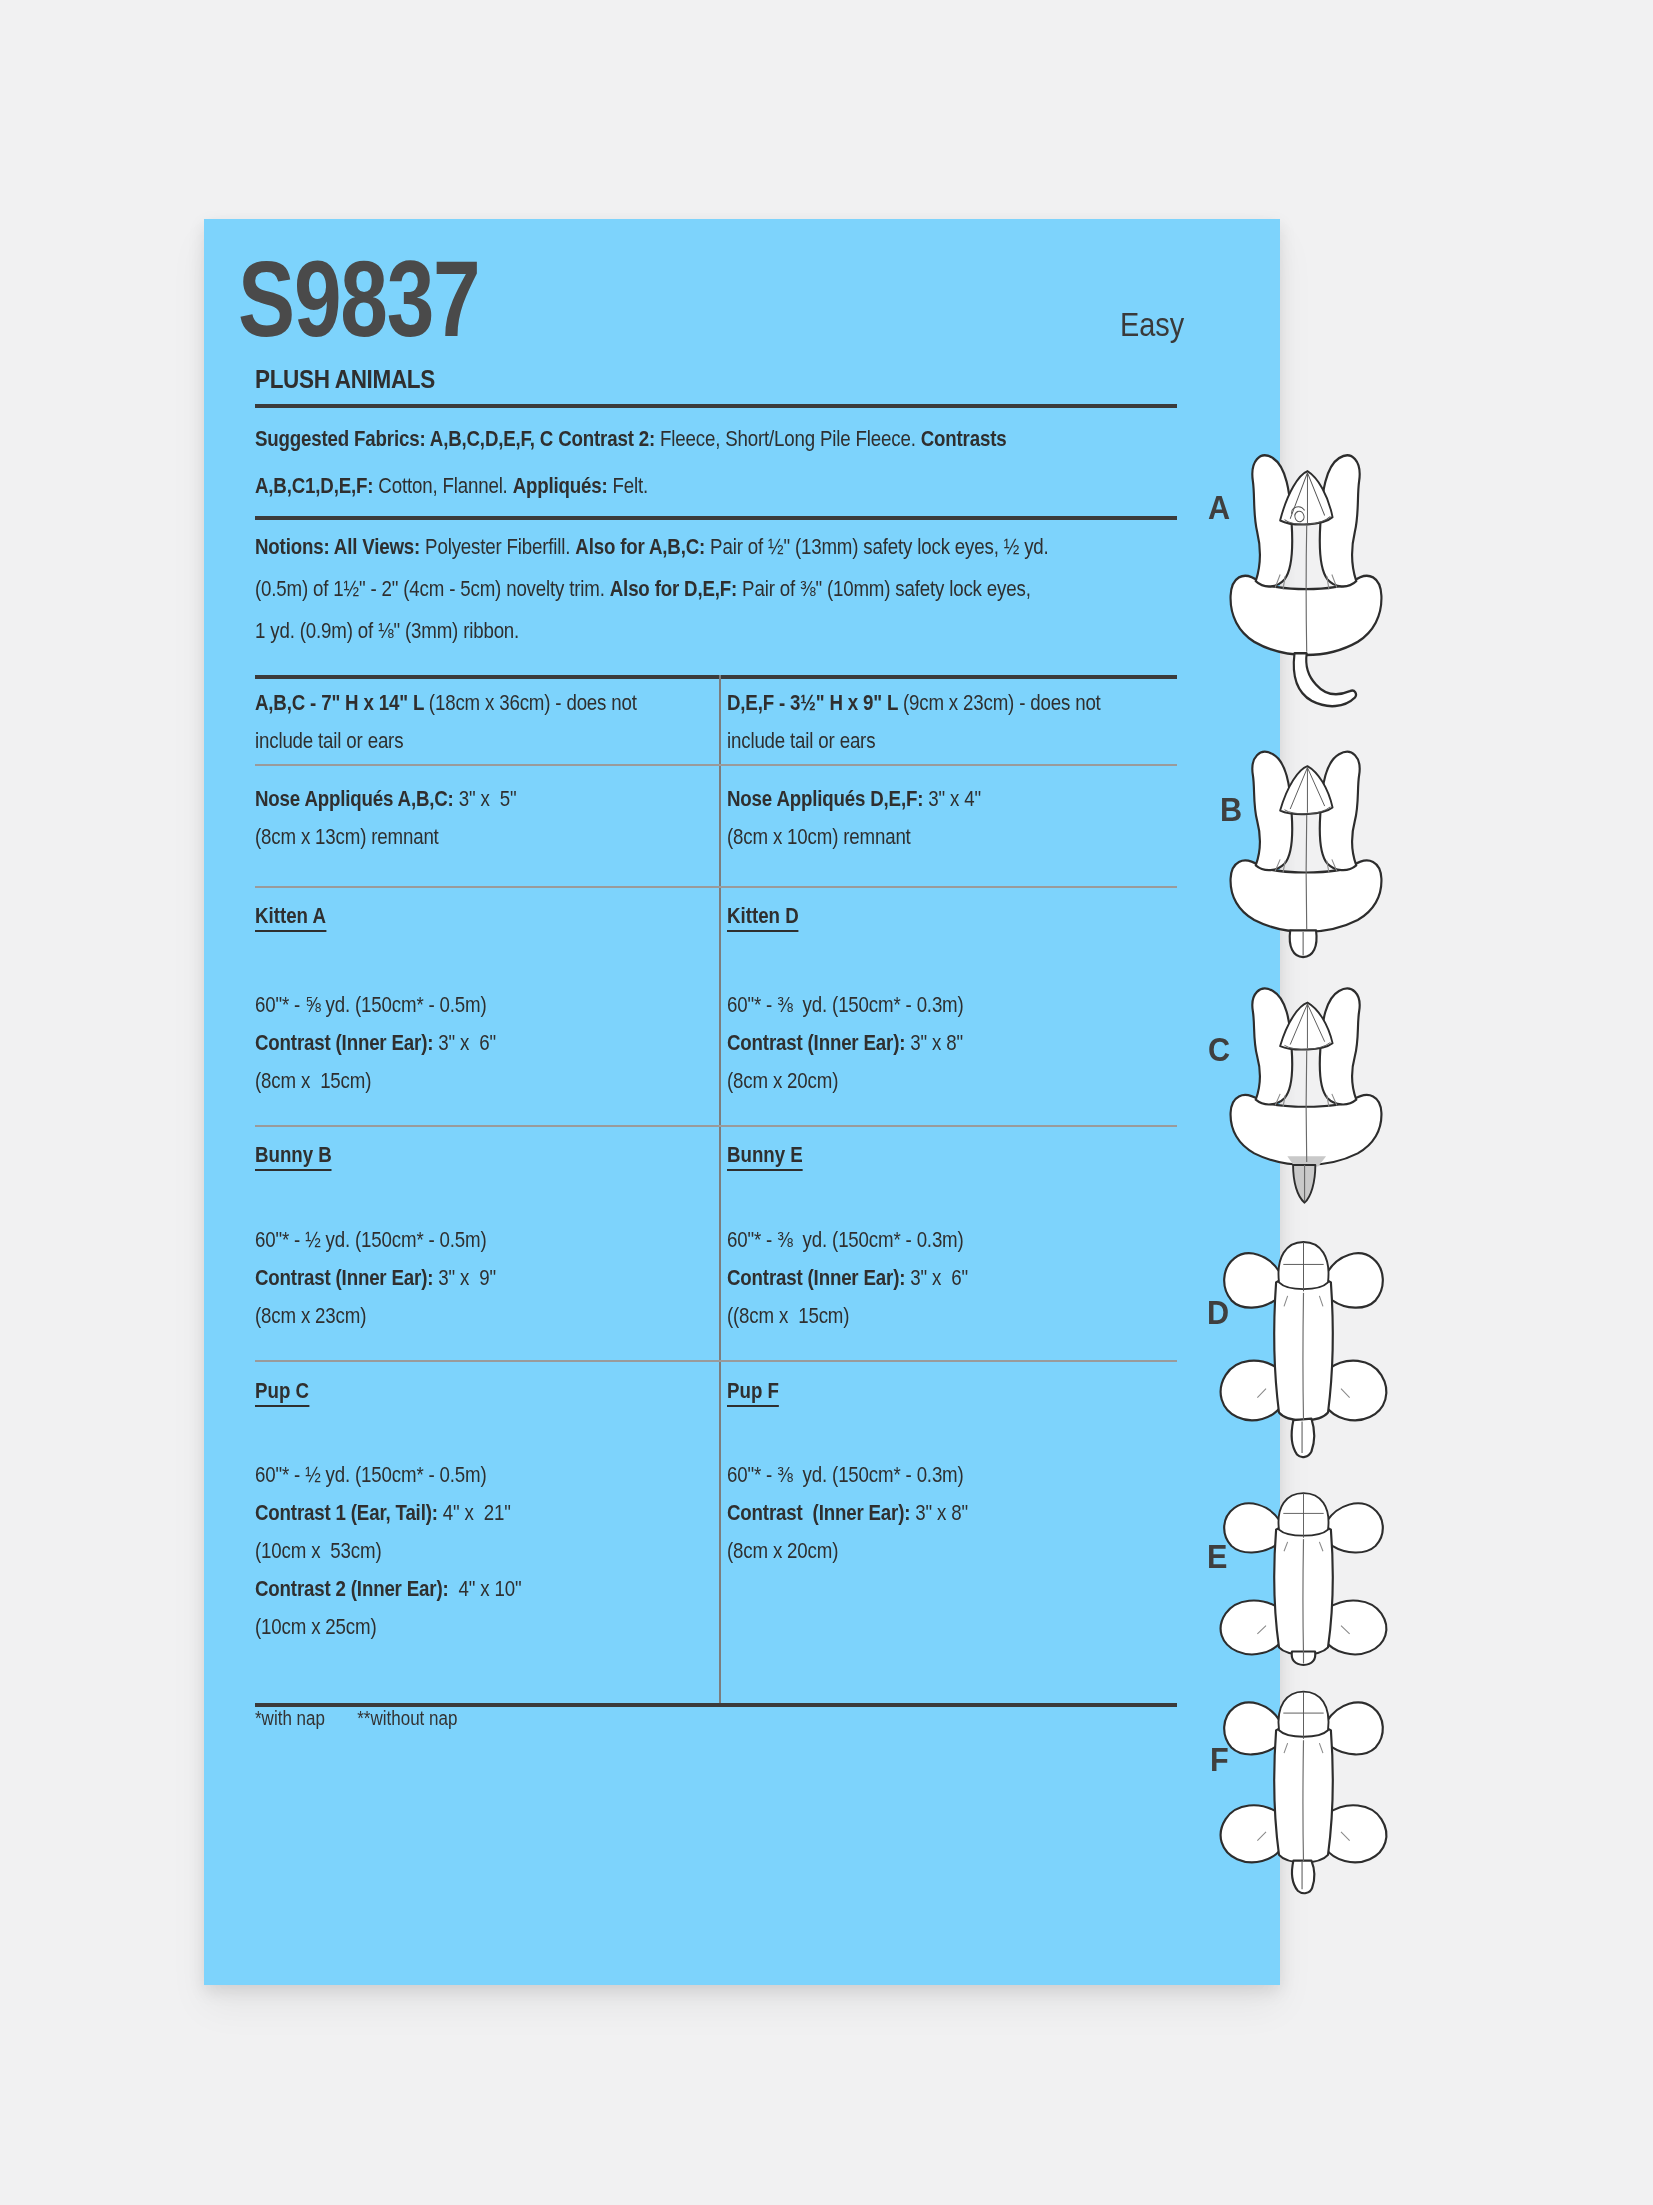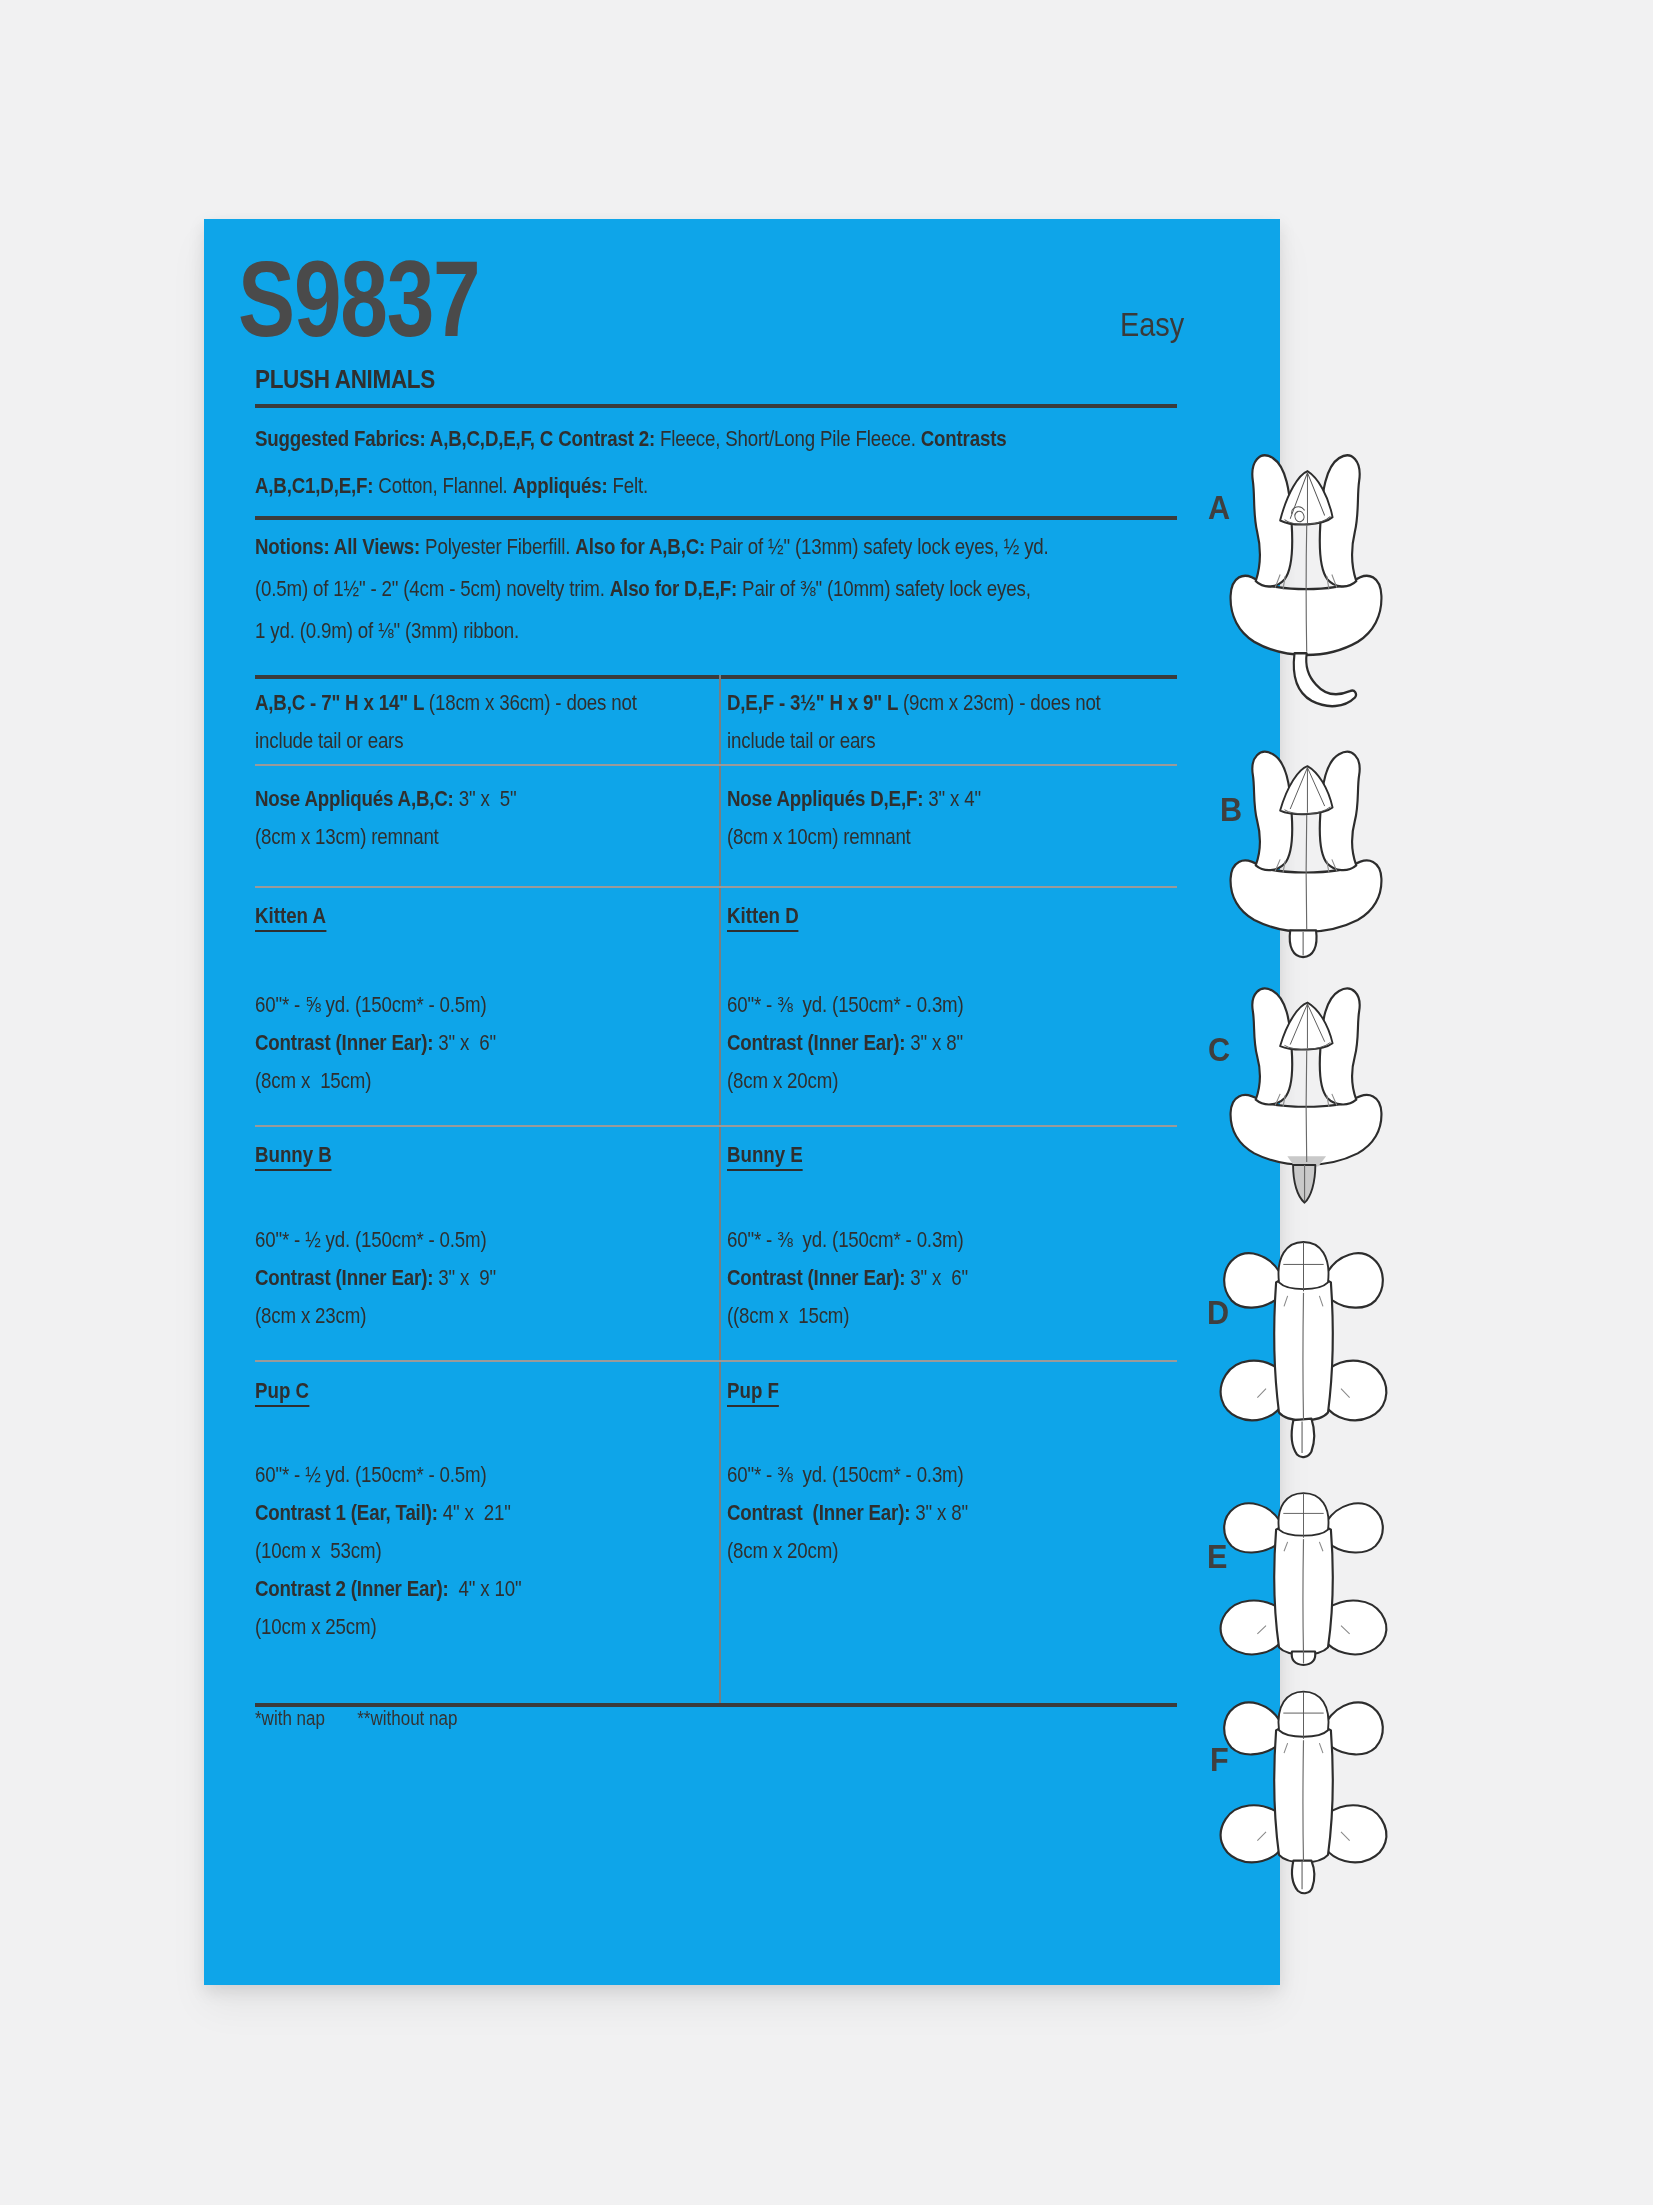--- a/index.html
+++ b/index.html
@@ -1,17 +1,17 @@
 <!DOCTYPE html>
 <html style="font-size:11.8px"><head>
 <meta charset="utf-8">
 <style>
   html,body{margin:0;padding:0;}
   body{width:1654px;height:2205px;background:#f1f1f2;font-family:"Liberation Sans","DejaVu Sans",sans-serif;color:#2f2f2f;position:relative;overflow:hidden;}
-  .card{position:absolute;left:204px;top:219px;width:1076px;height:1766px;background:#0ea5e9;box-shadow:0 5.9px 16px rgba(0,0,0,.10),0 22px 37px rgba(0,0,0,.05);}
+  .card{position:absolute;left:204px;top:219px;width:1076px;height:1766px;background:#7dd3fc;box-shadow:0 5.9px 16px rgba(0,0,0,.10),0 22px 37px rgba(0,0,0,.05);}
   .abs{position:absolute;}
   .cnd{transform:scaleX(.85);transform-origin:0 0;}
   .title{left:34px;top:26.5px;font-size:107px;font-weight:700;letter-spacing:-1.5px;color:#4a4a4a;line-height:1;transform:scaleX(.8);transform-origin:0 0;}
   .easy{left:916px;top:88px;font-size:34px;color:#3a3a3a;line-height:1;}
   .category{left:51px;top:147px;font-size:26.5px;font-weight:700;letter-spacing:-0.4px;line-height:1;}
   .rule{position:absolute;left:51px;width:922px;background:#3b3b3b;}
   .rule.dark{height:3.7px;}
   .rule.gray{height:2.2px;background:#9a9a9a;}
   .divider{position:absolute;left:515px;top:456px;width:1.5px;height:1028px;background:#7d7d7d;}
   .block{line-height:47px;font-size:22px;letter-spacing:-0.2px;}

